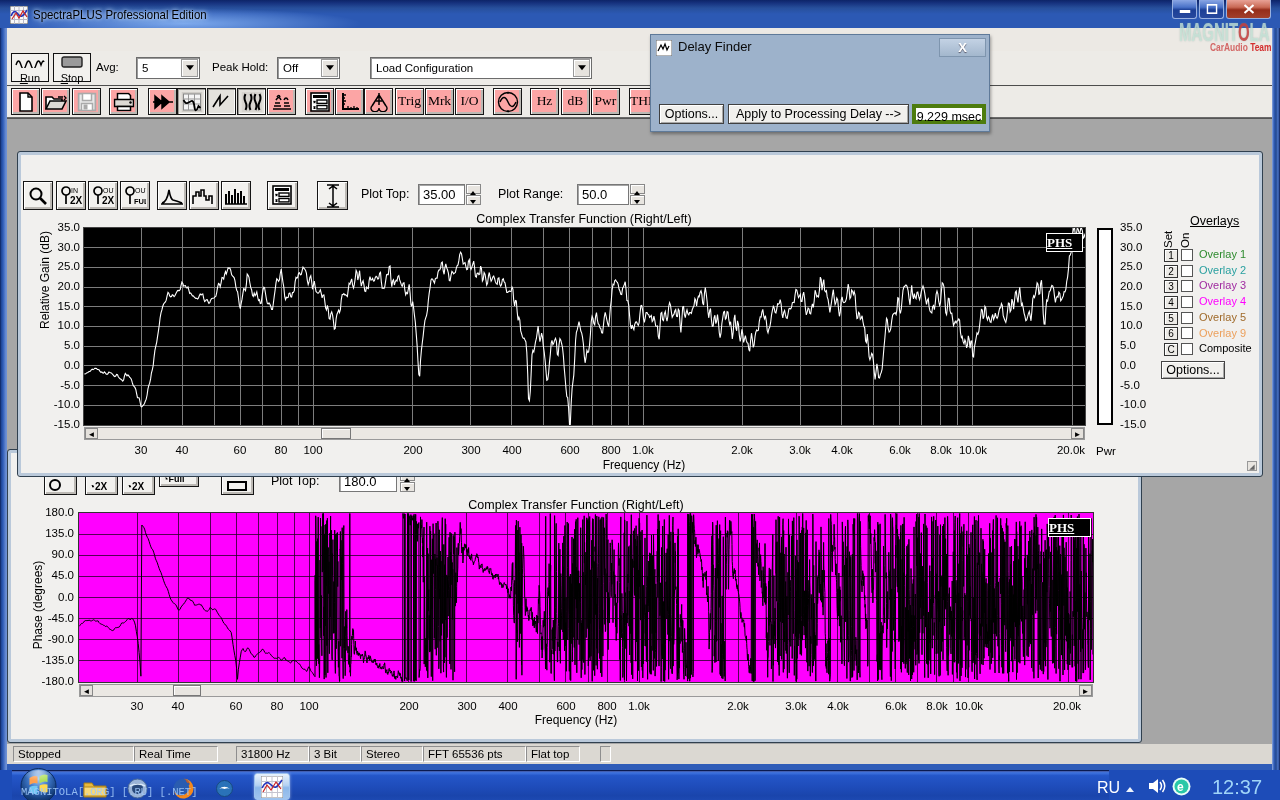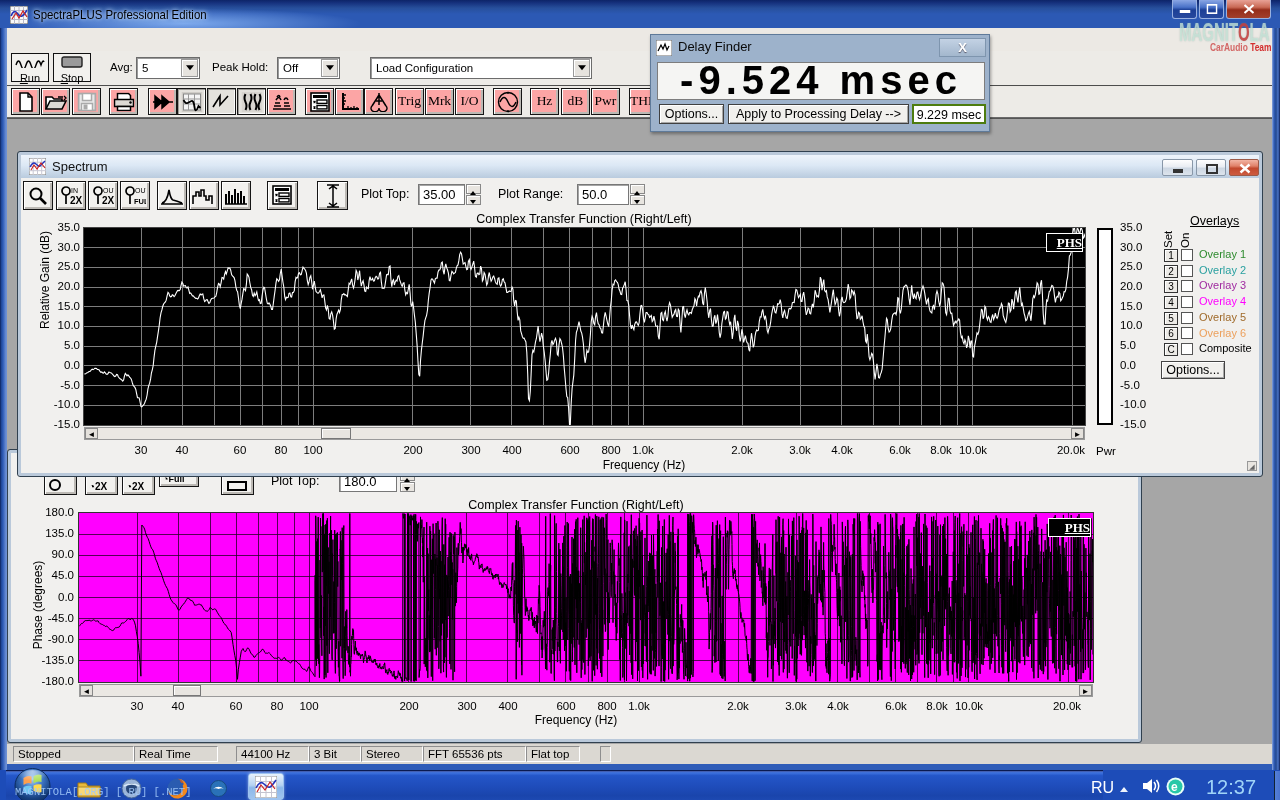--- a/index.html
+++ b/index.html
@@ -61,36 +61,36 @@
  font-size:13px;padding:2px 0 0 4px}
 .ylab{position:absolute;width:46px;text-align:right;font-size:11.5px;color:#000}
 .ylab2{position:absolute;width:46px;text-align:left;font-size:11.5px;color:#000}
 .xl{position:absolute;width:50px;text-align:center;font-size:11.5px;color:#000;top:0}
 .vlabel{position:absolute;font-size:12px;color:#000;transform:rotate(-90deg);transform-origin:center;white-space:nowrap}
 .scroll{position:absolute;height:13px;background:#ebe8e3;border:1px solid #9a9a9a}
 .scroll .ar{position:absolute;top:0;width:13px;height:11px;background:#e4e1dc;border:1px solid #888;
  font-size:8px;line-height:11px;text-align:center;color:#000}
 .scroll .thumb{position:absolute;top:0;height:11px;background:#e8e5e0;border:1px solid #777;box-shadow:inset 1px 1px 0 #fff}
 .phs{position:absolute;background:#000;border:1px solid #fff;color:#fff;
- font-family:"Liberation Serif",serif;font-weight:bold;font-size:13px;text-align:right}
+ font-family:"Liberation Serif",serif;font-weight:bold;font-size:13px;text-align:left}
 .phs u{text-decoration:underline}
 
 #status{position:absolute;left:7px;top:744px;width:1266px;height:20px;background:#dbd8d2}
 #status .cell{position:absolute;top:2px;height:16px;border:1px solid #8e8e8e;
  border-bottom-color:#fff;border-right-color:#fff;font-size:11.5px;padding:1px 0 0 4px;color:#000}
 
 #delay{position:absolute;left:650px;top:34px;width:340px;height:98px;background:#9db2cb;
  border:1px solid #5f7a99;box-shadow:1px 2px 3px rgba(0,0,0,.35)}
 #delay .dtitle{position:absolute;left:4px;top:4px;font-size:13px;color:#0a0a0a}
 #dnum{position:absolute;left:6px;top:27px;width:328px;height:38px;background:#f5f5f3;border:1px solid #7d7d7d;
  text-align:center;font-weight:bold;font-size:40px;line-height:35px;letter-spacing:5px;color:#000}
 .dbtn{position:absolute;top:69px;height:20px;background:#f1f0ed;border:1px solid #404040;
  box-shadow:inset 1px 1px 0 #fff,inset -1px -1px 0 #a8a8a8;font-size:12.5px;text-align:center;padding-top:2px}
 
-#taskbar{position:absolute;left:6px;top:770px;width:1097px;height:30px;
+#taskbar{position:absolute;left:12px;top:770px;width:1097px;height:30px;
  background:linear-gradient(180deg,#44579e 0%,#3f74e0 6%,#2456c8 16%,#1e4cba 55%,#1a45ac 85%,#1d49b2 100%);border-top:1px solid #0a1a50}
 .wm{color:rgba(160,200,250,.9);font-family:"Liberation Mono",monospace;font-weight:bold}
 </style>
 
 </head><body>
 <div id="mainwin">
 <div id="titlebar">
       <div id="titleglow"></div>
 <svg class="abs" style="left:10px;top:6px" width="18" height="18">
         <rect x="0" y="0" width="18" height="18" fill="#f8f8f8" stroke="#555"></rect>
@@ -115,21 +115,21 @@
           </svg></div>
       </div>
 </div>
 <div id="tb1">
 <div class="bigbtn" style="left:11px"><svg width="30" height="13" style="margin-top:1px">
           <path d="M1 10 q2.5 -8 5 0 t5 0 t5 0 t5 0 t5 0 q2 -6 3 -3" fill="none" stroke="#000" stroke-width="1.4"></path>
         </svg><div class="t"><u>R</u>un</div></div>
 <div class="bigbtn" style="left:53px"><svg width="22" height="12" style="margin-top:2px">
           <rect x="1" y="1" width="20" height="10" rx="2" fill="#9a9a9a" stroke="#222" stroke-width="1.4"></rect>
         </svg><div class="t"><u>S</u>top</div></div>
-<div class="lbl" style="left:110px;top:10px">Avg:</div>
+<div class="lbl" style="left:96px;top:10px">Avg:</div>
 <div class="combo" style="left:136px;top:6px;width:64px">
         <div class="v">5</div>
         <div class="btn"></div>
       </div>
 <div class="lbl" style="left:212px;top:10px">Peak Hold:</div>
 <div class="combo" style="left:277px;top:6px;width:63px">
         <div class="v">Off</div>
         <div class="btn"></div>
       </div>
 <div class="combo" style="left:370px;top:6px;width:222px">
@@ -341,44 +341,20 @@
       <div class="xl" style="left:692px">3.0k</div>
       <div class="xl" style="left:734px">4.0k</div>
       <div class="xl" style="left:792px">6.0k</div>
       <div class="xl" style="left:833px">8.0k</div>
       <div class="xl" style="left:865px">10.0k</div>
       <div class="xl" style="left:963px">20.0k</div>
     </div>
 <div class="abs" style="left:0;width:1130px;text-align:center;top:260px;font-size:12px">Frequency (Hz)</div>
 </div>
 <div class="win" id="specwin" style="left:18px;top:152px;width:1244px;height:324px">
-<div class="wtitle">
-<svg class="abs" style="left:8px;top:3px" width="17" height="17">
-        <rect width="17" height="17" fill="#fff" stroke="#777"></rect>
-        <path d="M0 4.2 h17 M0 8.5 h17 M0 12.7 h17 M4.2 0 v17 M8.5 0 v17 M12.7 0 v17" stroke="#c8c8d4"></path>
-        <path d="M1 9 q3 -6 6 -3 t4 2 t5 -5" fill="none" stroke="#2233bb" stroke-width="1.4"></path>
-        <path d="M2 12 l3 -5 3 4 4 -6 4 5" fill="none" stroke="#cc2222" stroke-width="1.1"></path>
-      </svg>
-<div class="txt">Spectrum</div>
-<div class="wbtn" style="left:1141px;width:31px">
-        <svg style="position:absolute;left:10px;top:9px" width="11" height="5">
-          <rect width="10" height="4" fill="#333"></rect>
-        </svg>
-      </div>
-<div class="wbtn" style="left:1175px;width:30px">
-        <svg style="position:absolute;left:9px;top:4px" width="12" height="10">
-          <rect x="1" y="1" width="10" height="8" fill="none" stroke="#333" stroke-width="2"></rect>
-        </svg>
-      </div>
-<div class="wbtn wbtnc" style="left:1208px;width:30px">
-        <svg style="position:absolute;left:9px;top:3px" width="12" height="11">
-          <path d="M1.5 1.5 L10.5 9.5 M10.5 1.5 L1.5 9.5" stroke="#fff" stroke-width="2.4"></path>
-        </svg>
-      </div>
-</div>
 <div class="sbtn" style="left:2px;top:26px;width:30px">
       <svg width="20" height="20">
         <circle cx="8" cy="8" r="5.5" fill="none" stroke="#000" stroke-width="2"></circle>
         <path d="M12 12 l6 6" stroke="#000" stroke-width="2.6"></path>
       </svg>
     </div>
 <div class="sbtn" style="left:35px;top:26px;width:30px">
       <svg width="22" height="22">
         <circle cx="6" cy="6" r="4" fill="none" stroke="#000" stroke-width="1.7"></circle>
         <path d="M6 10 v9" stroke="#000" stroke-width="1.7"></path>
@@ -550,51 +526,50 @@
 <div class="abs" style="left:1160px;top:125px;width:12px;height:12px;border:1px solid #555;background:#fff"></div>
 <div class="abs" style="left:1178px;top:124px;font-size:11px;color:#a02aa0">Overlay 3</div>
 <div class="abs" style="left:1143px;top:141px;width:14px;height:13px;border:1px solid #333;background:#eceae6;box-shadow:inset 1px 1px 0 #fff;font-size:10px;text-align:center;line-height:12px">4</div>
 <div class="abs" style="left:1160px;top:141px;width:12px;height:12px;border:1px solid #555;background:#fff"></div>
 <div class="abs" style="left:1178px;top:140px;font-size:11px;color:#ff00ff">Overlay 4</div>
 <div class="abs" style="left:1143px;top:157px;width:14px;height:13px;border:1px solid #333;background:#eceae6;box-shadow:inset 1px 1px 0 #fff;font-size:10px;text-align:center;line-height:12px">5</div>
 <div class="abs" style="left:1160px;top:157px;width:12px;height:12px;border:1px solid #555;background:#fff"></div>
 <div class="abs" style="left:1178px;top:156px;font-size:11px;color:#a06a2a">Overlay 5</div>
 <div class="abs" style="left:1143px;top:172px;width:14px;height:13px;border:1px solid #333;background:#eceae6;box-shadow:inset 1px 1px 0 #fff;font-size:10px;text-align:center;line-height:12px">6</div>
 <div class="abs" style="left:1160px;top:172px;width:12px;height:12px;border:1px solid #555;background:#fff"></div>
-<div class="abs" style="left:1178px;top:172px;font-size:11px;color:#eca05c">Overlay 6</div>
+<div class="abs" style="left:1178px;top:172px;font-size:11px;color:#eca05c">Overlay 9</div>
 <div class="abs" style="left:1143px;top:188px;width:14px;height:13px;border:1px solid #333;background:#eceae6;box-shadow:inset 1px 1px 0 #fff;font-size:10px;text-align:center;line-height:12px">C</div>
 <div class="abs" style="left:1160px;top:188px;width:12px;height:12px;border:1px solid #555;background:#fff"></div>
 <div class="abs" style="left:1178px;top:187px;font-size:11px;color:#000">Composite</div>
 <div class="abs" style="left:1140px;top:206px;width:64px;height:18px;background:#f1f0ed;border:1px solid #444;box-shadow:inset 1px 1px 0 #fff,inset -1px -1px 0 #a8a8a8;font-size:12.5px;text-align:center;padding-top:1px">Options...</div>
 <div class="abs" style="right:2px;bottom:2px;width:10px;height:10px;border:1px solid #999;background:#e8e5e0;font-size:7px;line-height:9px;text-align:center;color:#666">◢</div>
 </div>
 <div id="status">
 <div class="cell" style="left:6px;width:121px">Stopped</div>
 <div class="cell" style="left:127px;width:84px">Real Time</div>
-<div class="cell" style="left:229px;width:73px">44100 Hz</div>
+<div class="cell" style="left:229px;width:73px">31800 Hz</div>
 <div class="cell" style="left:302px;width:52px">3 Bit</div>
 <div class="cell" style="left:354px;width:62px">Stereo</div>
 <div class="cell" style="left:416px;width:103px">FFT 65536 pts</div>
 <div class="cell" style="left:519px;width:54px">Flat top</div>
 <div class="cell" style="left:593px;width:11px"></div>
 </div>
 <div class="abs" style="left:0;top:764px;width:1280px;height:6px;background:#2f5cb8"></div>
 <div class="abs" style="left:0;top:28px;width:7px;height:742px;background:linear-gradient(90deg,#0a1a50 0,#1c4290 1px,#2f5cb8 3px,#6c8fd4 6px)"></div>
 <div class="abs" style="left:1272px;top:28px;width:8px;height:742px;background:linear-gradient(90deg,#8aa6dc 0,#2f5cb8 2px,#24498f 4px,#4a74c8 6px,#0a1a50 8px)"></div>
 <div id="delay">
 <svg class="abs" style="left:5px;top:5px" width="16" height="16">
       <rect width="16" height="16" fill="#fff" stroke="#666"></rect>
       <path d="M2 11 l3 -6 2 4 2 -5 2 6 2 -4" fill="none" stroke="#000" stroke-width="1.2"></path>
     </svg>
 <div class="dtitle" style="left:27px">Delay Finder</div>
 <div class="abs" style="left:288px;top:3px;width:47px;height:19px;background:linear-gradient(180deg,#c3d2e4,#a3b7cd);border:1px solid #7e95ae;text-align:center;font-weight:bold;color:#fff;font-size:13px;line-height:18px;text-shadow:0 1px 1px #556">X</div>
-<div id="dnum">-9.524 msec</div>
 <div class="dbtn" style="left:8px;width:65px">Options...</div>
 <div class="dbtn" style="left:77px;width:181px">Apply to Processing Delay --&gt;</div>
-<div class="abs" style="left:261px;top:69px;width:74px;height:20px;background:#fff;border:2px solid #4d7c0f;font-size:12.5px;text-align:center;padding-top:2px">9.229 msec</div>
+<div class="abs" style="left:261px;top:69px;width:74px;height:20px;background:#fff;border:4px solid #4d7c0f;font-size:12.5px;text-align:center;padding-top:2px">9.229 msec</div>
 </div>
 <div class="abs" style="left:1179px;top:18px;font-weight:bold;font-size:25px;white-space:nowrap;color:rgba(210,238,226,.68);transform:scaleX(.60);transform-origin:0 0;text-shadow:0 0 2px rgba(110,150,140,.55)">MAGNIT<span style="color:rgba(205,55,55,.8)">O</span>LA</div>
 <div class="abs" style="left:1210px;top:41px;font-weight:bold;font-size:10.5px;white-space:nowrap;color:rgba(205,70,70,.8);transform:scaleX(.8);transform-origin:0 0">CarAudio <span style="color:rgba(210,35,35,.95)">Team</span></div>
 <div id="taskbar">
 <svg class="abs" style="left:7px;top:-4px" width="39" height="38">
       <defs>
         <radialGradient id="orb" cx="50%" cy="30%" r="75%">
           <stop offset="0%" stop-color="#a8d0f8"></stop>
           <stop offset="40%" stop-color="#3c74c4"></stop>
           <stop offset="75%" stop-color="#16407e"></stop>

